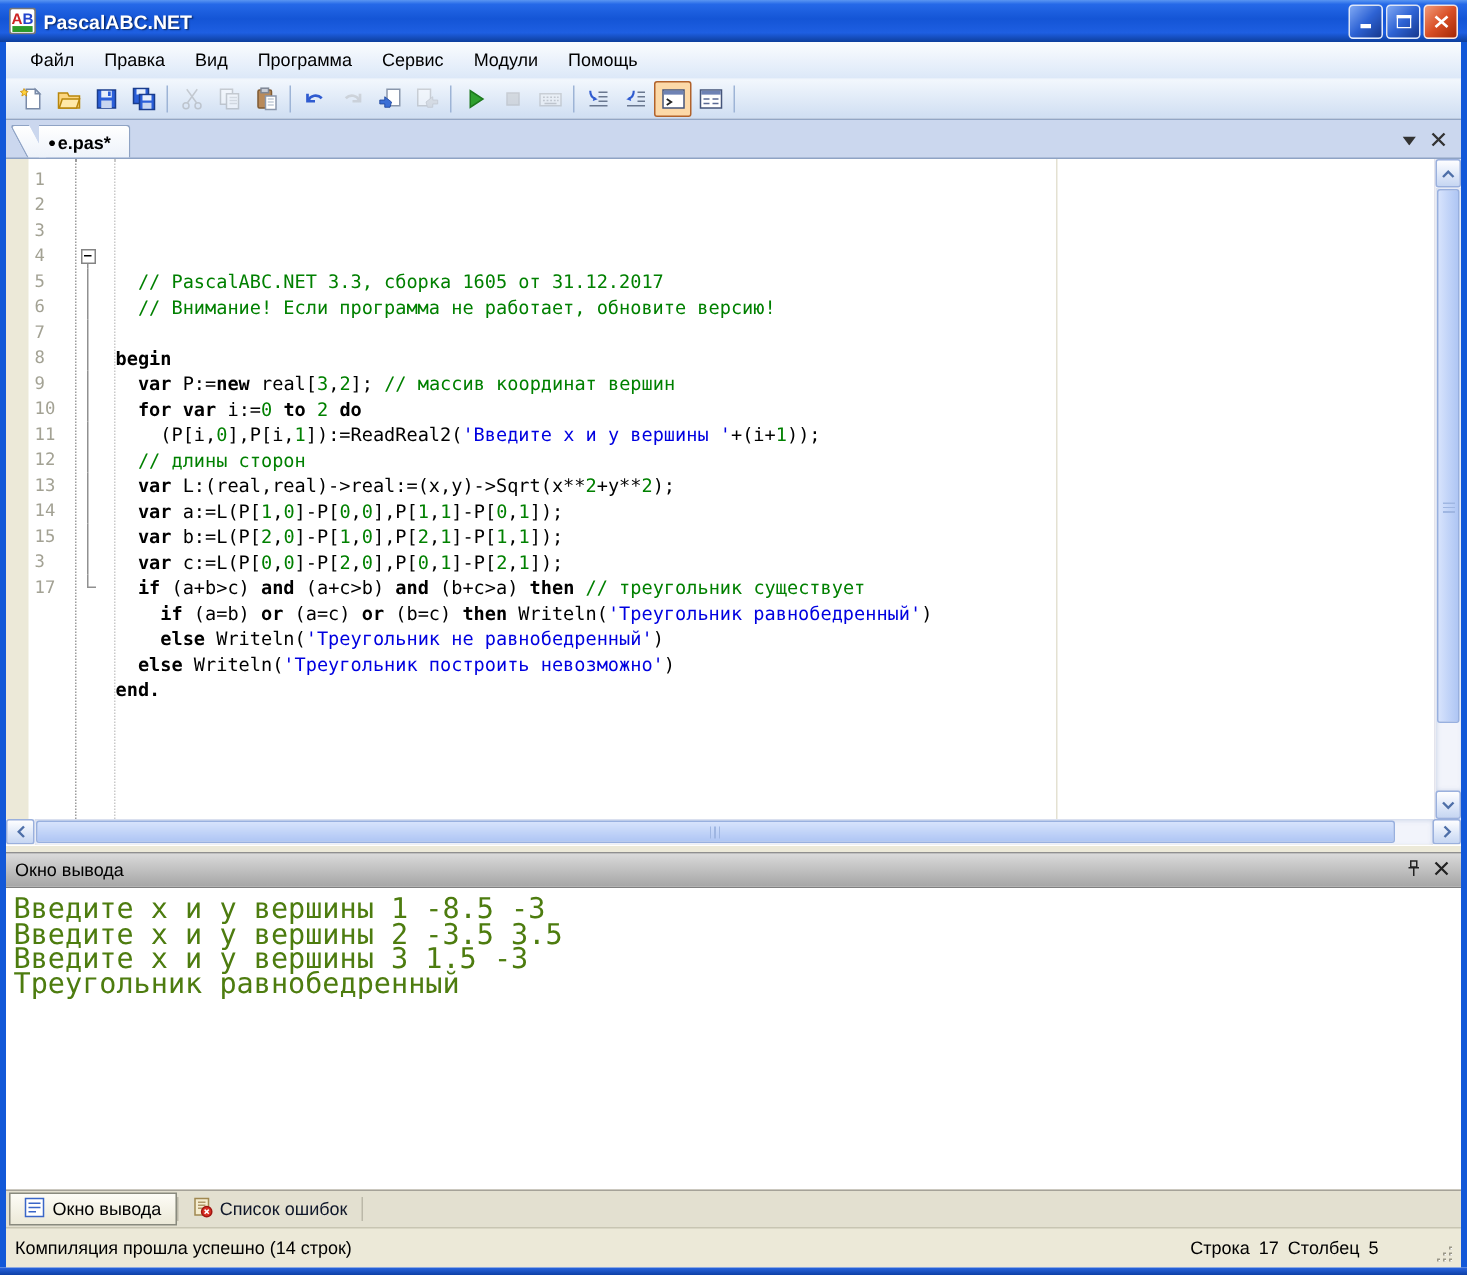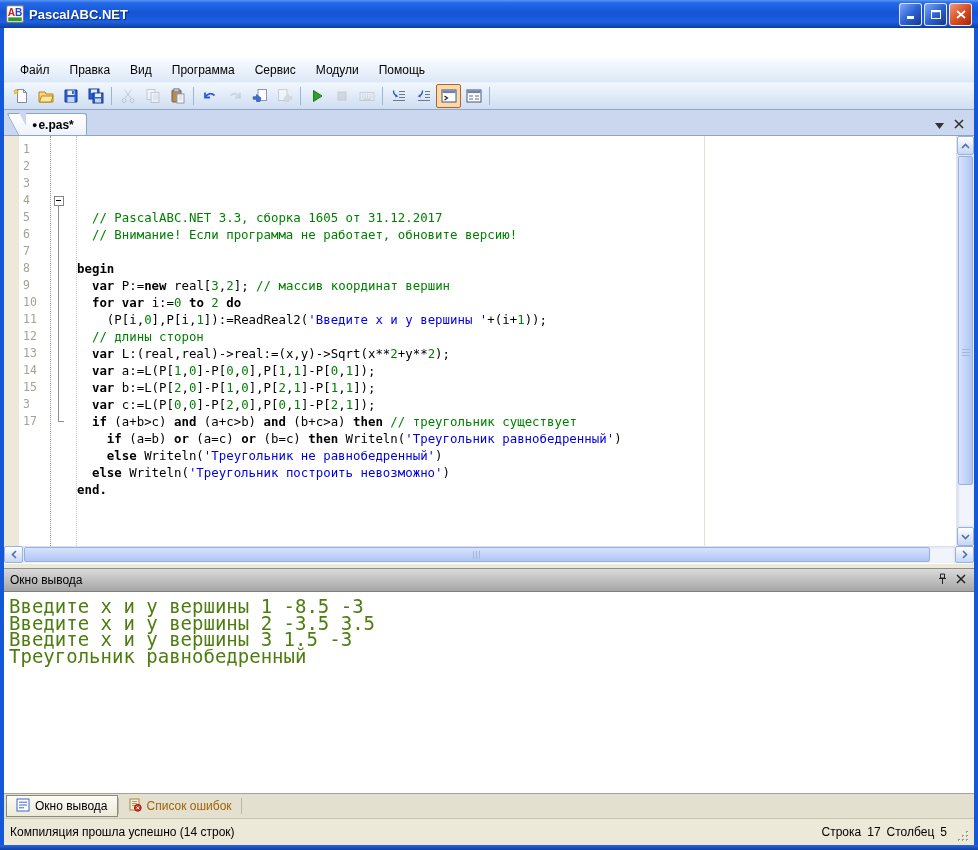--- a/index.html
+++ b/index.html
@@ -14,21 +14,21 @@
   .winbtn{width:21px;height:21px;margin-left:2px;border:1px solid rgba(255,255,255,.85);border-radius:3px;
     display:flex;align-items:center;justify-content:center;}
   .winbtn.blue{background:linear-gradient(135deg,#7FA8F4 0%,#2E63D4 50%,#16388F 100%);}
   .winbtn.red{background:linear-gradient(135deg,#F09A78 0%,#D94F26 50%,#A32706 100%);}
 
   
   .frame{flex:1;display:flex;flex-direction:column;border-left:4px solid #1258D8;border-right:4px solid #1258D8;background:#fff;min-height:0;}
   .bottom-border{height:5px;background:linear-gradient(180deg,#2A66E0,#0D3FA6);}
 
   
-  .menubar{height:24px;background:linear-gradient(180deg,#FAFCFE,#DCE8F8);display:flex;align-items:center;padding-left:6px;font-size:12px;margin-top:30px;}
+  .menubar{height:24px;background:linear-gradient(180deg,#FAFCFE,#DCE8F8);display:flex;align-items:center;padding-left:6px;font-size:12px;}
   .menu-item{padding:0 10px;line-height:24px;color:#000;cursor:default;}
   .toolbar{height:26px;background:linear-gradient(180deg,#F2F7FD,#CFDEF2);border-top:1px solid #E8F0FA;
     border-bottom:1px solid #93A6C4;display:flex;align-items:center;padding-left:4px;}
   .tb-btn{width:23px;height:22px;display:flex;align-items:center;justify-content:center;border:1px solid transparent;border-radius:2px;}
   .tb-btn svg{width:16px;height:16px;}
   .tb-btn.disabled{opacity:.42;filter:grayscale(.9);}
   .tb-btn.active{background:#FCD9A8;border:1px solid #B1622B;}
   .tb-sep{width:1px;height:18px;background:#9DB4D6;margin:0 3px;}
 
   
@@ -87,28 +87,28 @@
 
   
   .output-header{height:22px;background:linear-gradient(180deg,#DADADA,#A6A6A6);border-top:1px solid #8F8F8F;
     display:flex;align-items:center;padding:0 6px;font-size:12px;color:#000;}
   .oh-buttons{margin-left:auto;display:flex;align-items:center;gap:8px;padding-right:2px;}
   .output-body{height:195px;background:#fff;border-top:1px solid #7F7F7F;
     font-family:"DejaVu Sans Mono",monospace;font-size:19px;line-height:16.5px;padding:6px 0 0 5px;color:#4d7c0f;}
 
   
   .bottom-tabs{height:24px;background:#E3E0D0;border-top:1px solid #A5A298;display:flex;align-items:center;padding-left:2px;}
-  .btab{display:flex;align-items:center;gap:5px;height:20px;padding:0 9px;font-size:12px;color:#a16207;}
+  .btab{display:flex;align-items:center;gap:5px;height:20px;padding:0 9px;font-size:12px;color:#0f172a;}
   .btab.active{background:linear-gradient(#FDFCF6,#ECE9D8);border:1px solid #898A7E;color:#000;}
   .btab svg{width:14px;height:14px;}
   .btab-sep{width:1px;height:16px;background:#BBB8A8;}
 
   
   .statusbar{height:26px;background:#ECE9D8;border-top:1px solid #C8C5B2;display:flex;align-items:center;
-    padding:0 4px 0 6px;font-size:12px;color:#000;}
+    padding:0 4px 0 6px;font-size:12px;color:#000;gap:28px;}
   .status-right{margin-left:auto;display:flex;gap:6px;align-items:center;padding-right:10px;}
   .resize-grip{width:13px;height:13px;align-self:flex-end;margin-bottom:2px;}
 </style>
 </head>
 <body>
 
 <div class="window">
 
   <div class="titlebar">
     <span class="app-icon">

